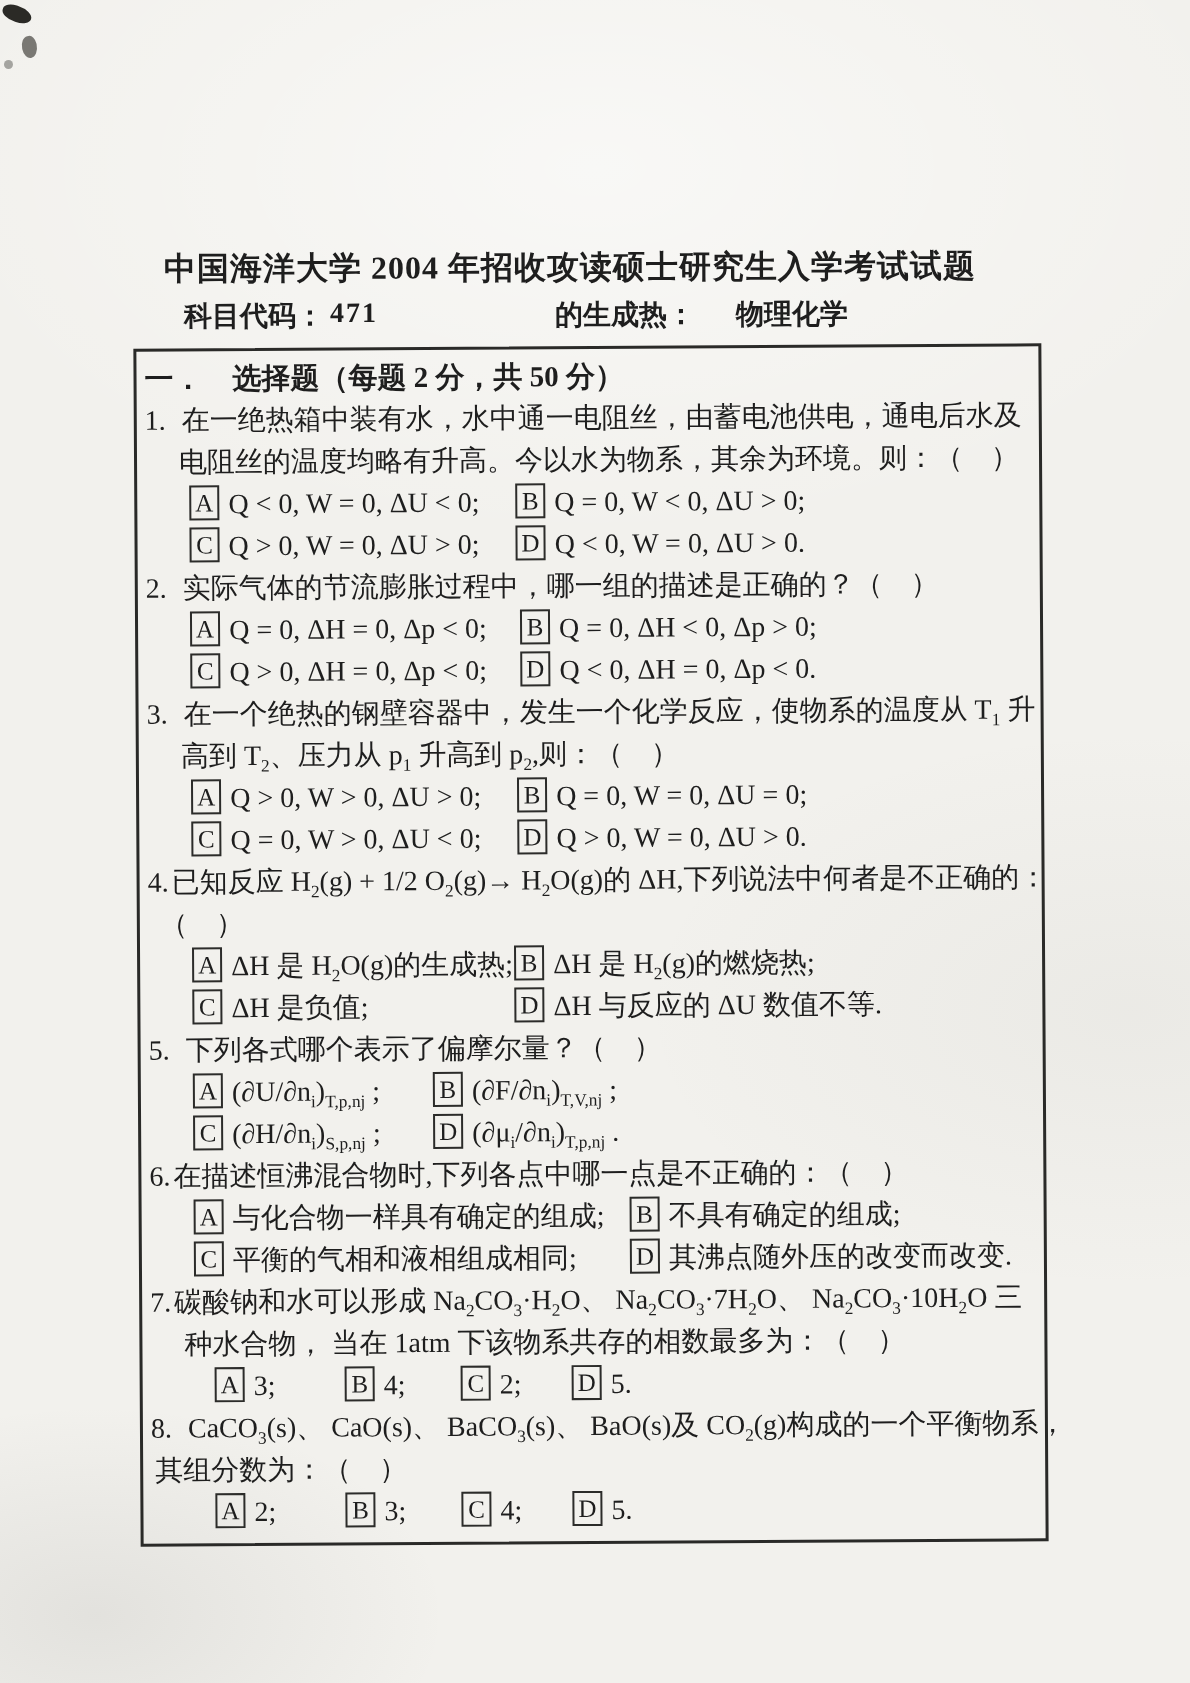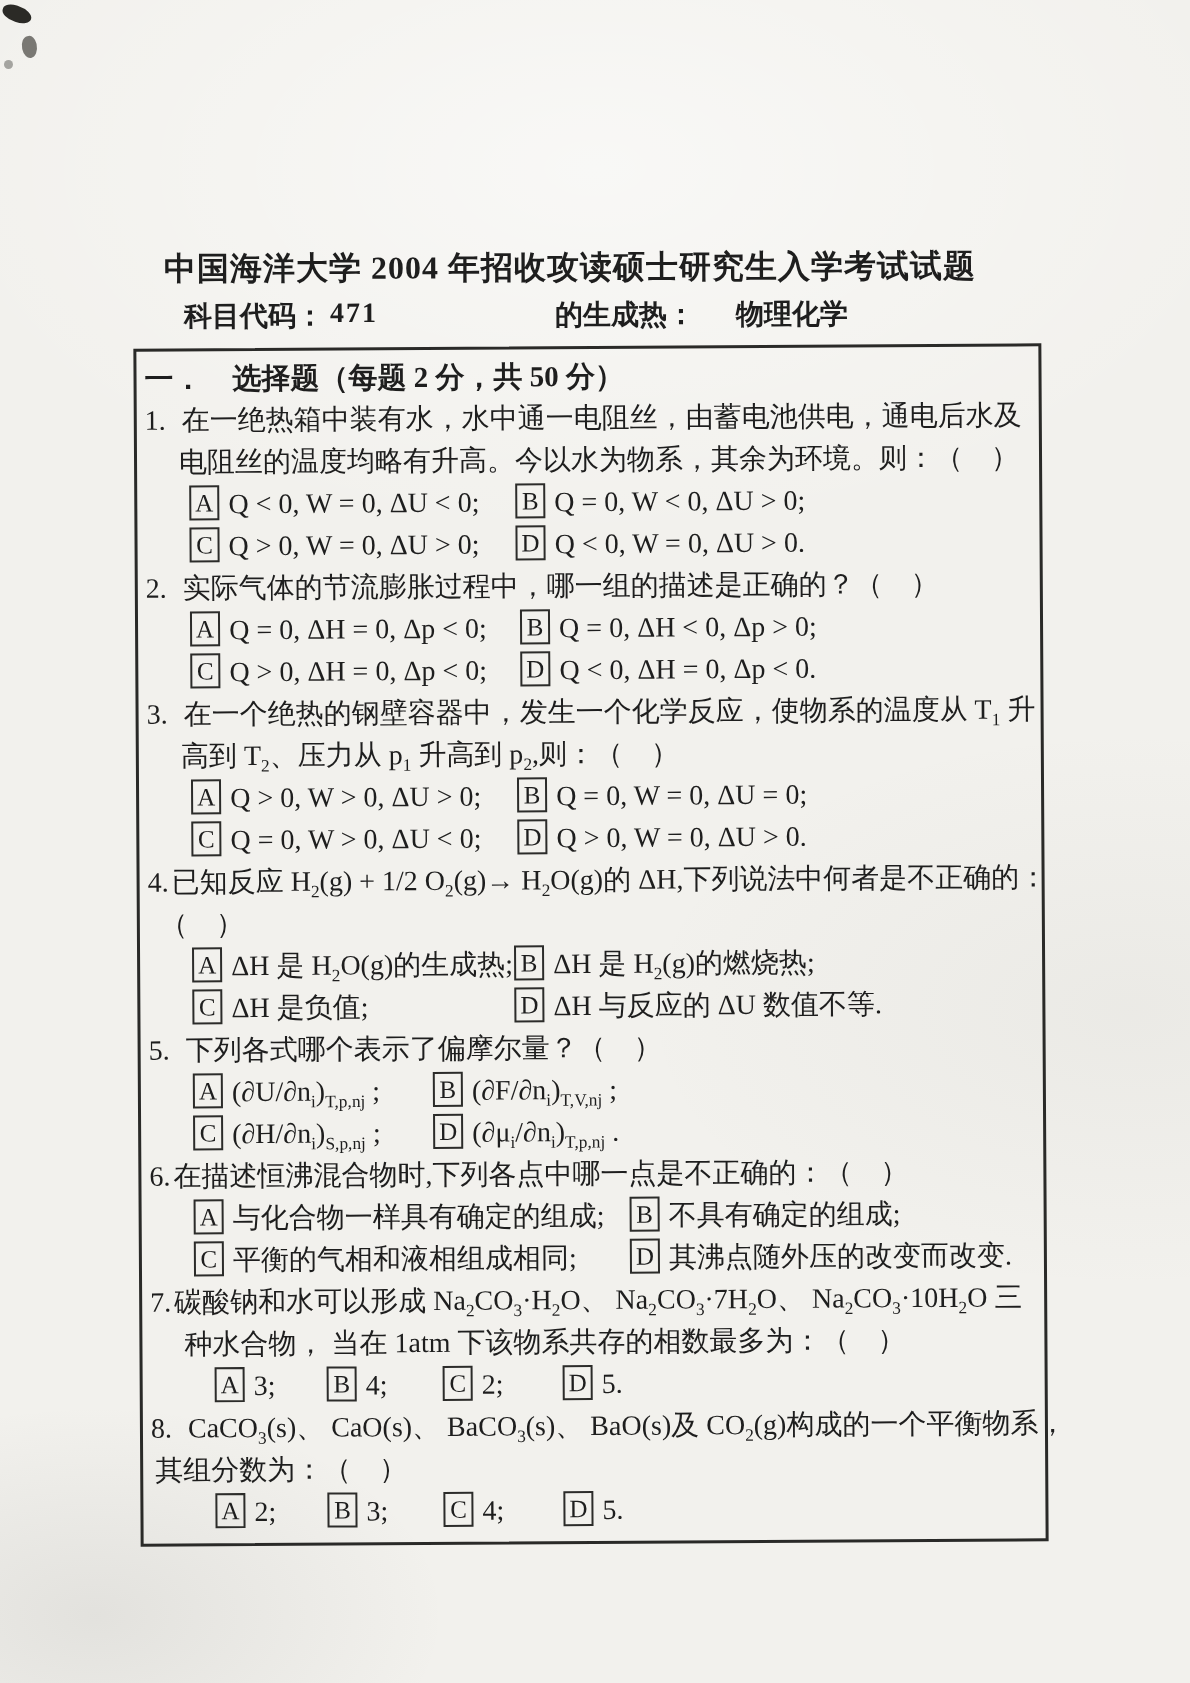--- a/index.html
+++ b/index.html
@@ -51,23 +51,23 @@
   .cont.ind12{padding-left:12px;}
   .cont.ind4{padding-left:4px;}
   .optrow{display:flex;padding-left:44px;}
   .optrow.four{padding-left:64px;}
   .opt{white-space:nowrap;}
   .w326{width:326px;}
   .w330{width:330px;}
   .w322{width:322px;}
   .w240{width:240px;}
   .w436{width:436px;}
-  .c130{width:112px;}
+  .c130{width:130px;}
   .c128{width:116px;}
-  .c96{width:120px;}
+  .c96{width:111px;}
   .letter{
     display:inline-block;border:2px solid #2c2c2a;
     min-width:18px;text-align:center;
     padding:0 4px;margin-right:9px;
     font-size:25px;line-height:31px;vertical-align:2px;
   }
   sub{font-size:0.62em;line-height:0;}
 </style>
 </head>
 <body>

